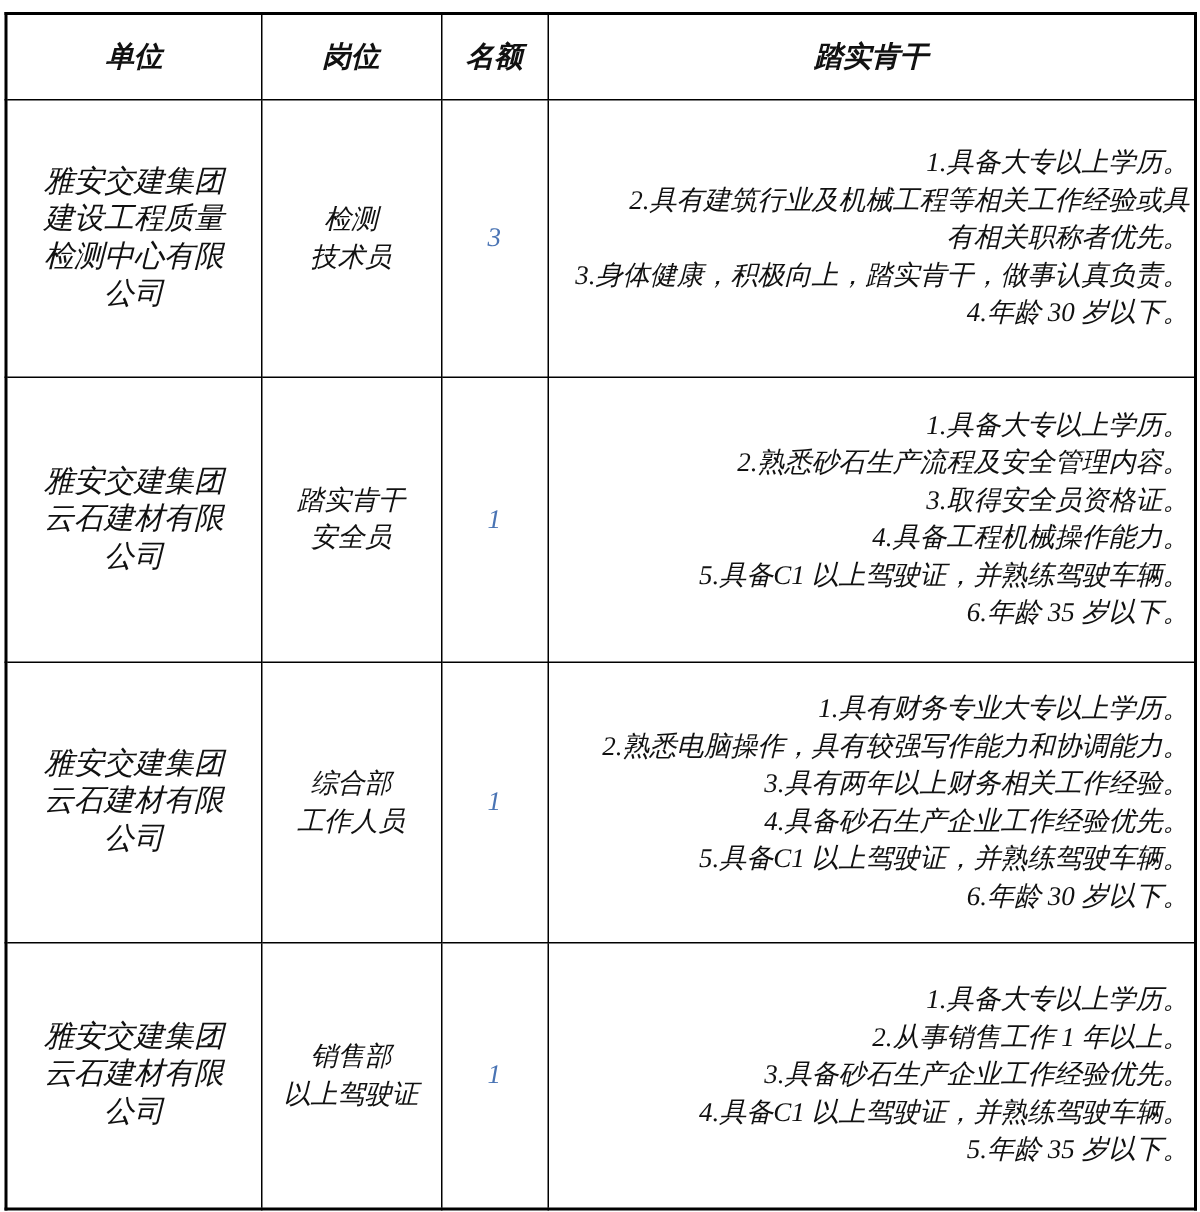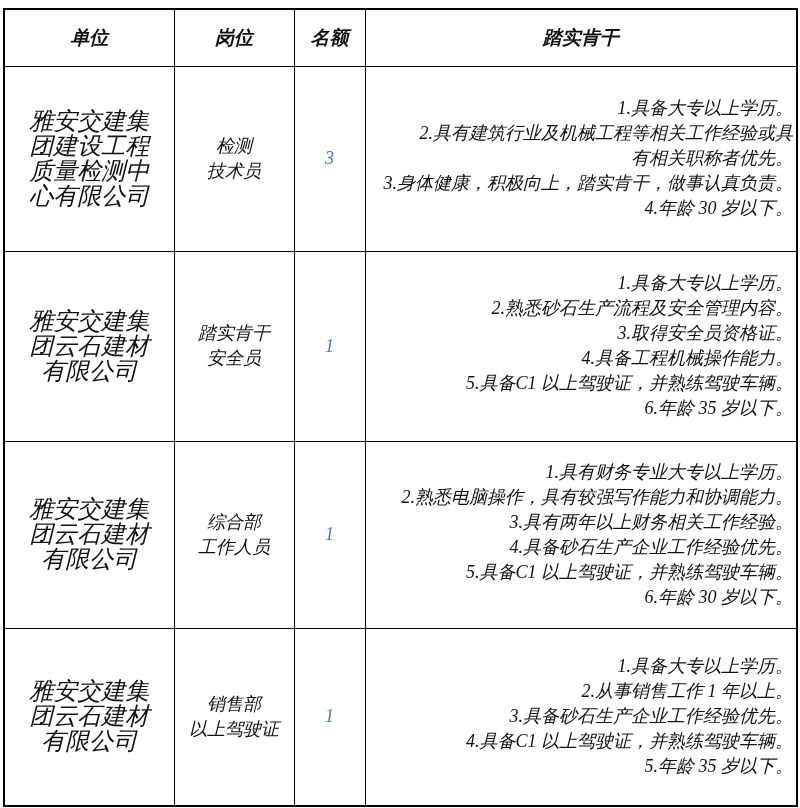--- a/index.html
+++ b/index.html
@@ -36,21 +36,21 @@
     padding: 0;
   }
   tr.header-row   { height: 57px; }
   tr.data-row-0   { height: 185px; }
   tr.data-row-1   { height: 190px; }
   tr.data-row-2   { height: 187px; }
   tr.data-row-3   { height: 178px; }
 
   td.unit-cell {
     text-align: center;
-    font-size: 24px;
+    font-size: 20px;
     line-height: 25px;
     padding: 0 19px;
   }
   td.pos-cell {
     text-align: center;
     font-size: 18px;
     line-height: 25px;
     white-space: pre-line;
     padding: 16px 4px;
   }

